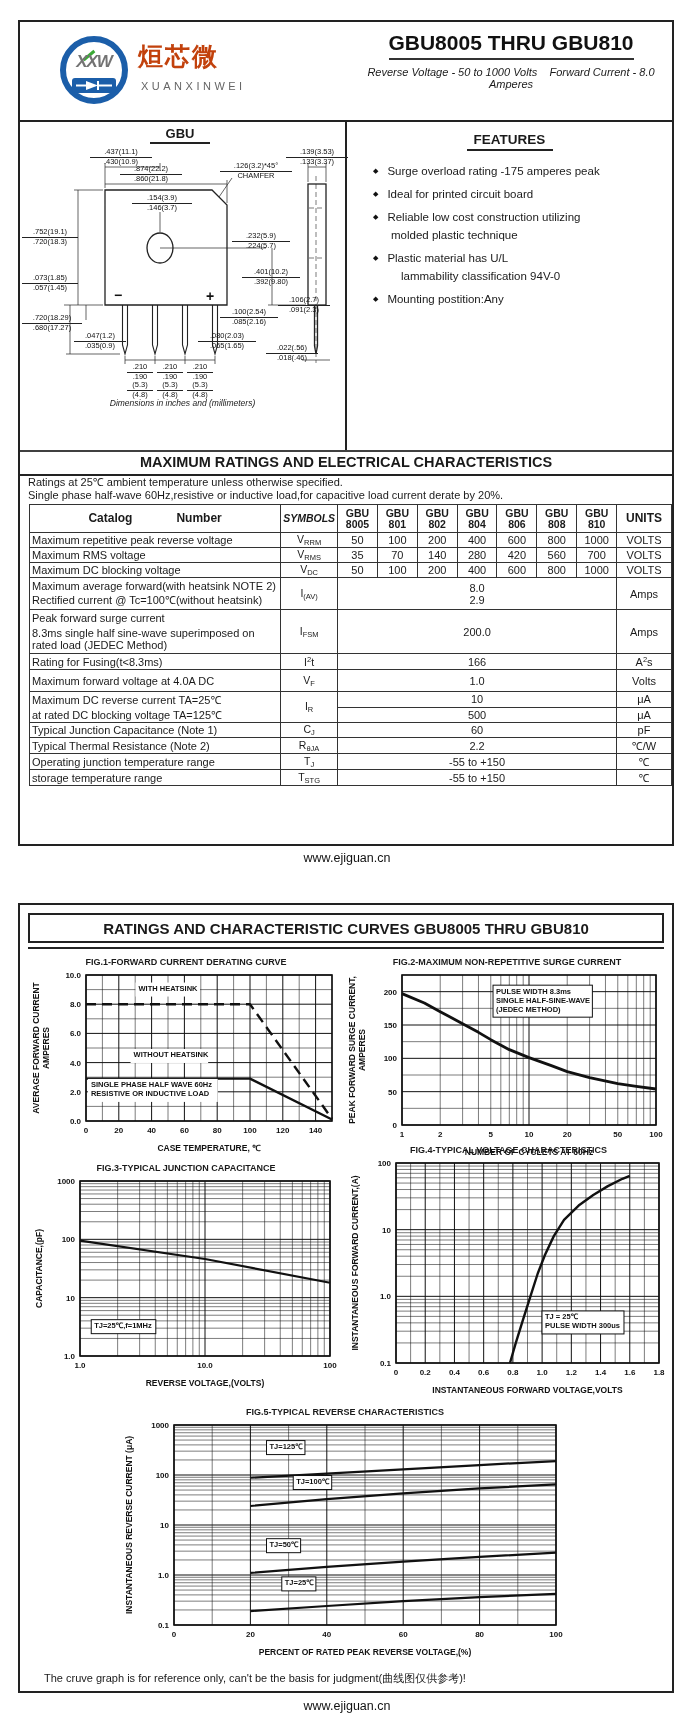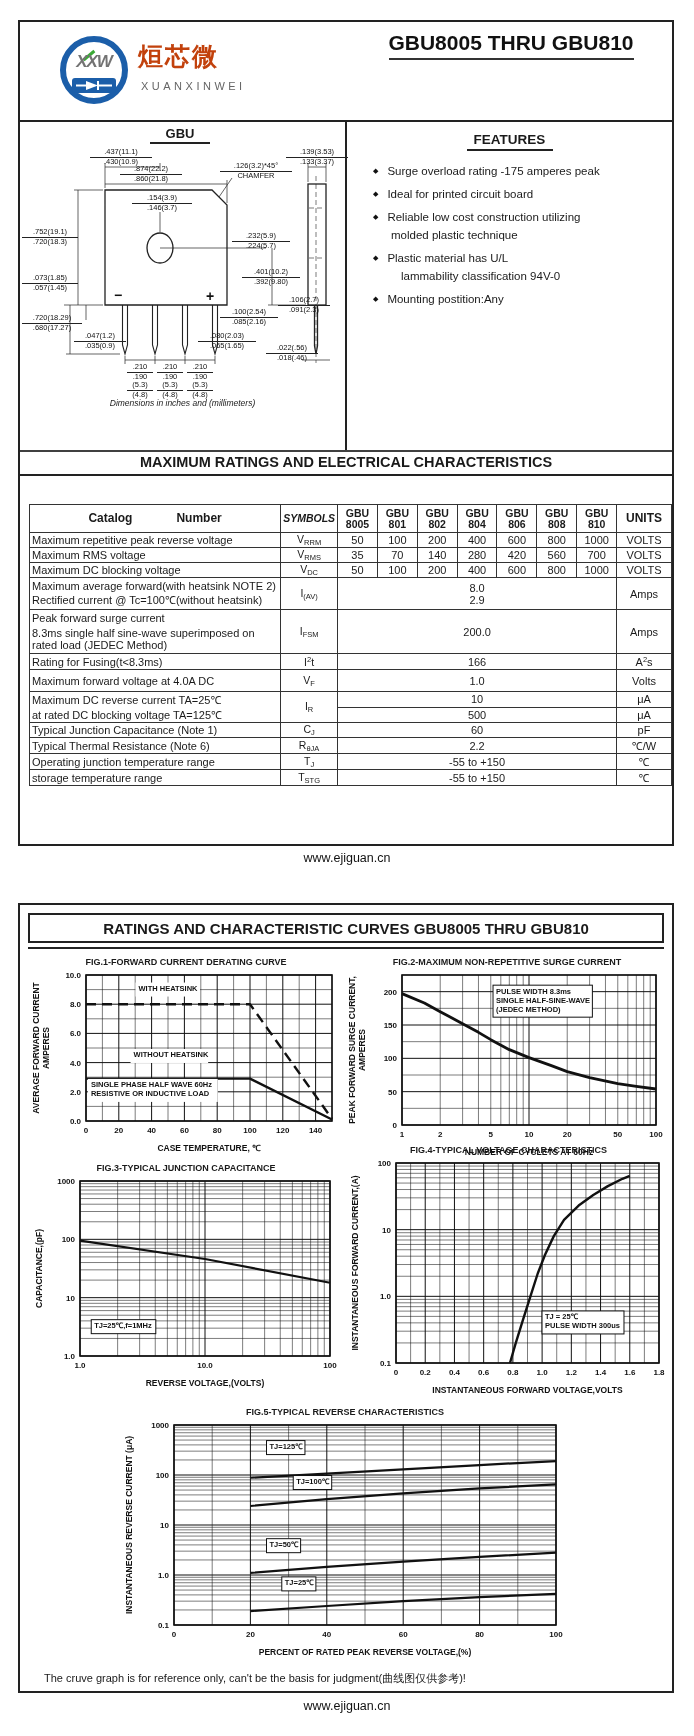--- a/index.html
+++ b/index.html
@@ -75,20 +75,24 @@
             <line x1="26" y1="3" x2="26" y2="12" stroke="#fff" stroke-width="2"></line>
             <line x1="4" y1="7.5" x2="14" y2="7.5" stroke="#fff" stroke-width="2"></line>
             <line x1="26" y1="7.5" x2="40" y2="7.5" stroke="#fff" stroke-width="2"></line>
           </svg>
       </div>
       <div class="logo-cn">烜芯微</div>
       <div class="logo-en">XUANXINWEI</div>
       <div class="hdr-right">
         <div class="hdr-title">GBU8005 THRU GBU810</div>
         <div class="hdr-rule"></div>
+        <div class="hdr-rev">
+          <span>Reverse Voltage - 50 to 1000 Volts</span>&nbsp;&nbsp;&nbsp;
+          <span>Forward Current -  8.0 Amperes</span>
+        </div>
       </div>
     </div>
 
     <div class="pkg-panel">
       <div class="pkg-title">GBU</div>
       <div class="pkg-wrap">
         <svg width="325" height="246" viewBox="0 0 325 246">
           <g stroke="#222" fill="none" stroke-width="1.3">
             <polygon points="85,42 192,42 207,57 207,157 85,157"></polygon>
             <ellipse cx="140" cy="100" rx="13" ry="15"></ellipse>
@@ -235,20 +239,24 @@
         <div class="feat"><span class="bullet">◆</span><span>Ideal for printed circuit board</span></div>
         <div class="feat"><span class="bullet">◆</span><span>Reliable low cost construction utilizing</span></div>
         <div class="feat-cont">molded plastic technique</div>
         <div class="feat"><span class="bullet">◆</span><span>Plastic material has U/L</span></div>
         <div class="feat-cont" style="padding-left:28px;">lammability classification 94V-0</div>
         <div class="feat"><span class="bullet">◆</span><span>Mounting postition:Any</span></div>
       </div>
     </div>
 
     <div class="sec-bar">MAXIMUM RATINGS AND ELECTRICAL CHARACTERISTICS</div>
+    <div class="cond">
+      <div>Ratings at 25℃ ambient temperature unless otherwise specified.</div>
+      <div>Single phase half-wave 60Hz,resistive or inductive load,for capacitive load current derate by 20%.</div>
+    </div>
 
     <table class="ratings">
       <colgroup>
           <col style="width:253px">
           <col style="width:44px">
           <col style="width:40px">
           <col style="width:40px">
           <col style="width:40px">
           <col style="width:40px">
           <col style="width:40px">
@@ -373,21 +381,21 @@
         <td class="val" colspan="7">500</td>
         <td class="unit">μA</td>
       </tr>
       <tr style="height:15px;">
         <td class="lbl">Typical Junction Capacitance (Note 1)</td>
         <td class="sym"><span>C</span><span class="sub">J</span></td>
         <td class="val" colspan="7">60</td>
         <td class="unit">pF</td>
       </tr>
       <tr style="height:16px;">
-        <td class="lbl">Typical Thermal Resistance (Note 6)</td>
+        <td class="lbl">Typical Thermal Resistance (Note 2)</td>
         <td class="sym"><span>R</span><span class="sub">θJA</span></td>
         <td class="val" colspan="7">2.2</td>
         <td class="unit">℃/W</td>
       </tr>
       <tr style="height:15px;">
         <td class="lbl">Operating junction temperature range</td>
         <td class="sym"><span>T</span><span class="sub">J</span></td>
         <td class="val" colspan="7">-55 to +150</td>
         <td class="unit">℃</td>
       </tr>

